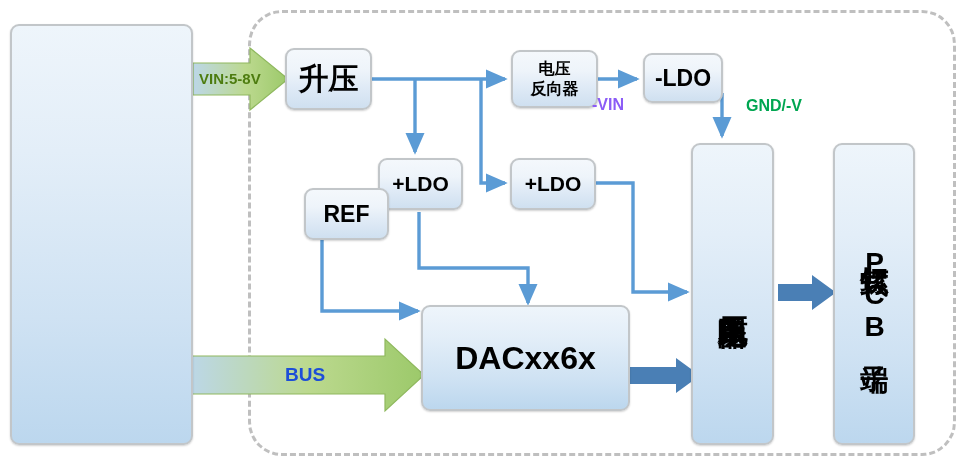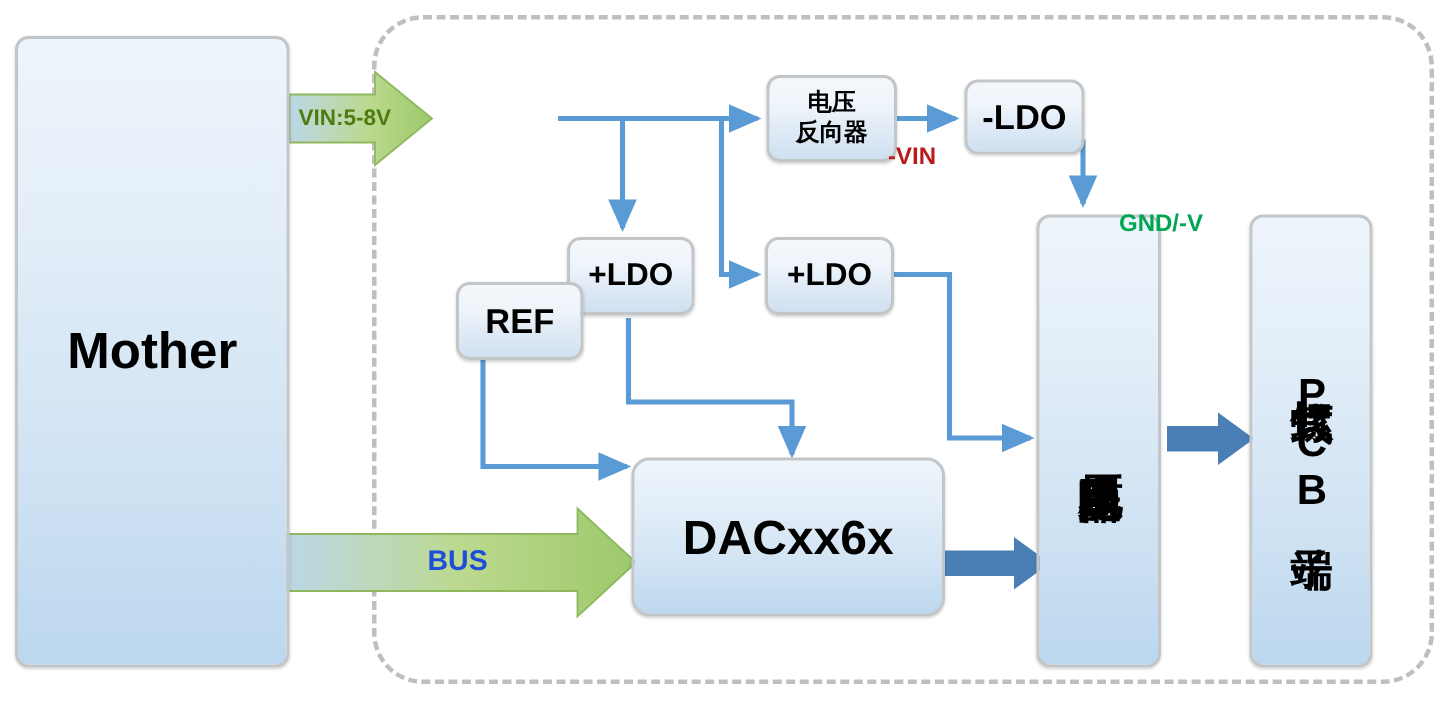--- a/index.html
+++ b/index.html
@@ -87,24 +87,26 @@
       <path d="M193,63 L250,63 L250,48 L288,79 L250,110 L250,95 L193,95 z" fill="url(#grnarrow)" stroke="#8fb85e" stroke-width="1.2"></path>
     </g>
 
     <g>
       <path d="M190,356 L385,356 L385,339 L424,375 L385,411 L385,394 L190,394 z" fill="url(#grnarrow2)" stroke="#8fb85e" stroke-width="1.2"></path>
     </g>
   </svg>
 
   <div class="blk deep" style="left:10px;top:24px;width:183px;height:421px;font-size:34px;">
     <div style="display:flex;flex-direction:column;line-height:1.25;">
-      <span>Mother</span>
     </div>
   </div>
 
+  <div class="blk" style="left:285px;top:48px;width:87px;height:62px;font-size:30px;">
+    <span>升压</span>
+  </div>
 
   <div class="blk" style="left:511px;top:50px;width:87px;height:58px;font-size:16px;">
     <div style="display:flex;flex-direction:column;line-height:1.22;">
       <span>电压</span>
       <span>反向器</span>
     </div>
   </div>
 
   <div class="blk" style="left:643px;top:53px;width:80px;height:50px;font-size:23px;">
     <span>-LDO</span>
@@ -115,33 +117,33 @@
   </div>
 
   <div class="blk" style="left:510px;top:158px;width:86px;height:52px;font-size:21px;">
     <span>+LDO</span>
   </div>
 
   <div class="blk" style="left:280px;top:188px;width:85px;height:52px;font-size:23px;margin-left:24px;">
     <span>REF</span>
   </div>
 
-  <div class="blk deep" style="left:421px;top:305px;width:209px;height:106px;font-size:32px;border-radius:12px;">
+  <div class="blk deep" style="left:421px;top:305px;width:209px;height:106px;font-size:32px;">
     <span>DACxx6x</span>
   </div>
 
   <div class="blk deep" style="left:691px;top:143px;width:83px;height:302px;font-size:30px;">
     <span class="vert">电压跟随器</span>
   </div>
 
   <div class="blk deep" style="left:833px;top:143px;width:82px;height:302px;font-size:28px;">
     <span class="vert">螺钉式PCB端子</span>
   </div>
 
   <div class="lbl" style="left:199px;top:70px;font-size:15px;color:#4d7c0f;">VIN:5-8V</div>
 
   <div class="lbl" style="left:285px;top:364px;font-size:19px;color:#1d4ed8;">BUS</div>
 
-  <div class="lbl" style="left:592px;top:96px;font-size:16px;color:#b91c1c;">-VIN</div>
+  <div class="lbl" style="left:592px;top:96px;font-size:16px;color:#8b5cf6;">-VIN</div>
 
-  <div class="lbl" style="left:746px;top:97px;font-size:16px;color:#00a651;margin-top:44px;">GND/-V</div>
+  <div class="lbl" style="left:746px;top:97px;font-size:16px;color:#00a651;">GND/-V</div>
 
 </div>
 
 </body></html>

